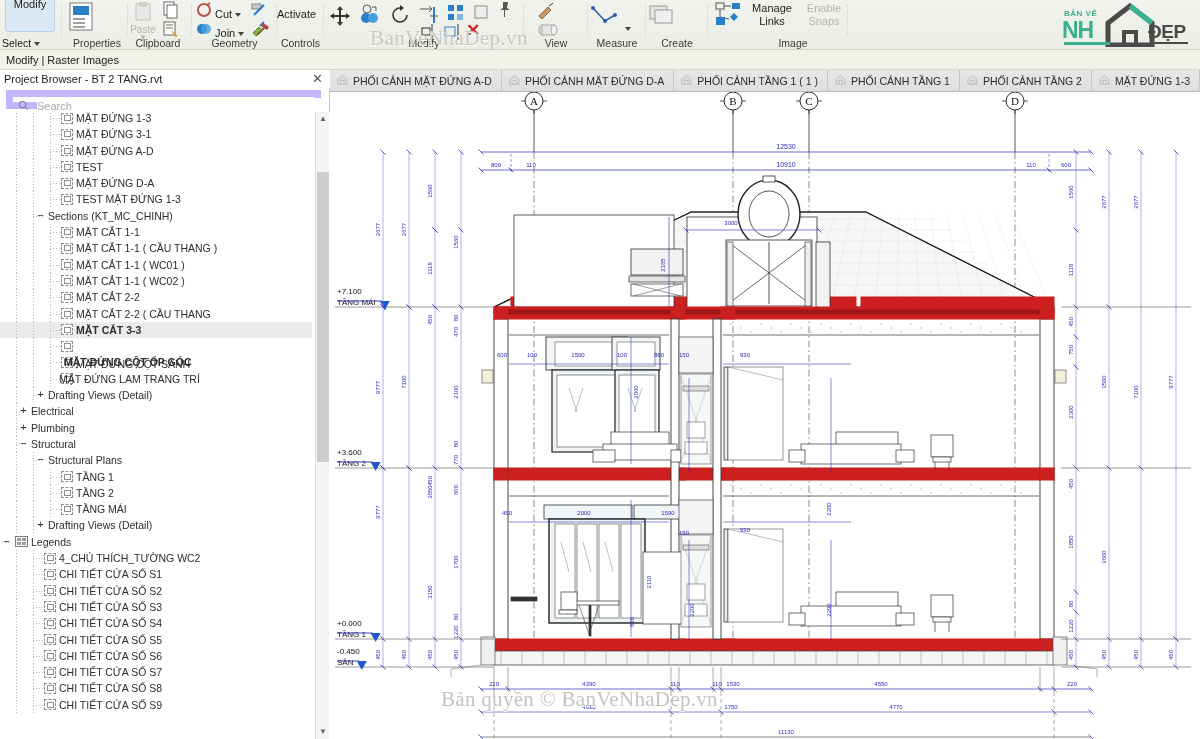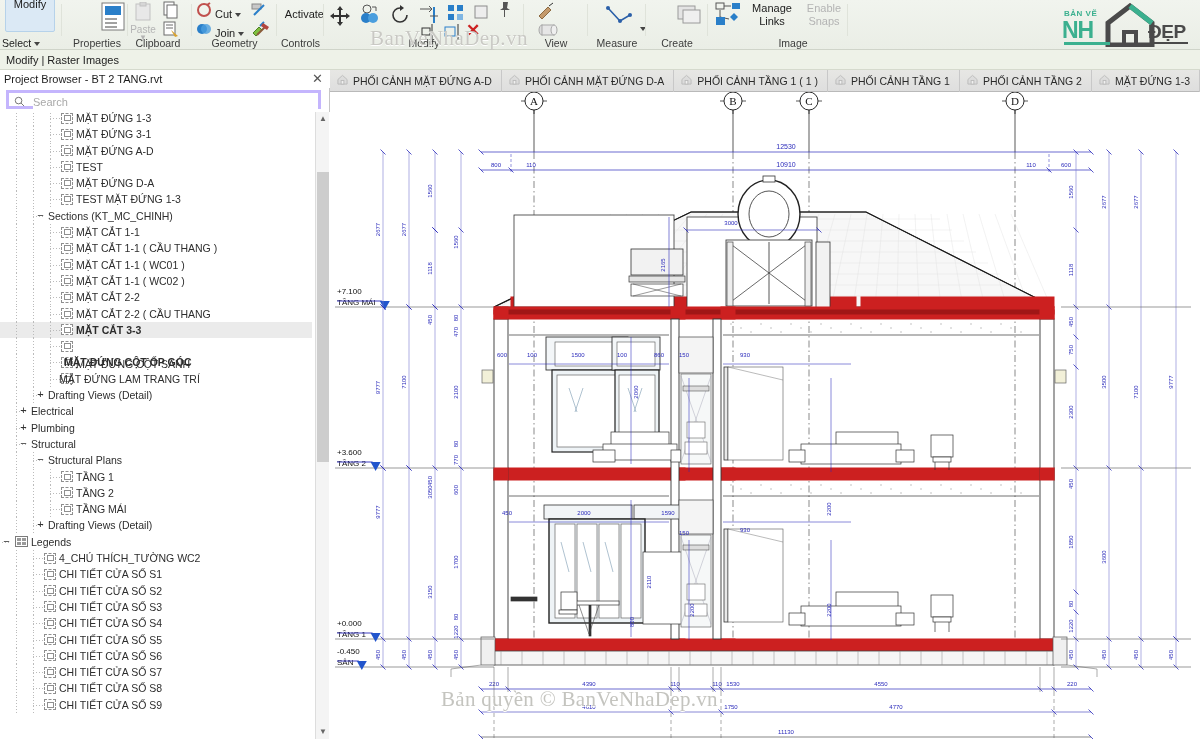--- a/index.html
+++ b/index.html
@@ -18,21 +18,21 @@
   }
   .rpanel { position:absolute; top:0; height:50px; }
   .rpanel .plabel {
     position:absolute; bottom:1px; width:100%; text-align:center;
     font-size:10.5px; color:#3b3b3b;
   }
   .rpanel .pdiv {
     position:absolute; right:0; top:4px; bottom:14px; width:1px; background:#dfe3da;
   }
   .big-btn {
-    position:absolute; top:2px; width:100%; text-align:right;
+    position:absolute; top:2px; width:100%; text-align:left;
   }
   .modify-box {
     position:absolute; left:5px; top:-16px; width:50px; height:48px;
     background:#dbe9f5; border:1px solid #b6d2ea; border-radius:2px;
   }
   .modify-lbl {
     position:absolute; left:5px; top:-2px; width:50px; text-align:center;
     font-size:11px; color:#1c1c1c;
   }
   .select-lbl { position:absolute; left:2px; bottom:1px; font-size:10.5px; }
@@ -79,21 +79,21 @@
     background:#ffffff; border-right:1px solid #c6c6c6;
   }
   #br-title {
     position:absolute; left:0; top:0; width:330px; height:18px;
     font-size:11px; color:#1c1c1c; padding:3px 0 0 4px;
     background:#fff;
   }
   #br-close { position:absolute; right:7px; top:2px; font-size:13px; color:#555; cursor:pointer; line-height:13px;}
   #br-search {
     position:absolute; left:6px; top:20px; width:315px; height:19px;
-    border:3px solid #c4b5fd; background:#fff;padding-left:16px;
+    border:7px solid #c4b5fd; background:#fff;padding-left:16px;
   }
   #br-search .mag {
     position:absolute; left:5px; top:3px; width:11px; height:11px;
   }
   #br-search input {
     position:absolute; left:24px; top:1px; width:285px; height:15px;
     border:0; outline:0; font-size:11px; color:#222;
     font-family:"Liberation Sans", sans-serif;
   }
   #br-search input::placeholder { color:#a9a9a9; }

